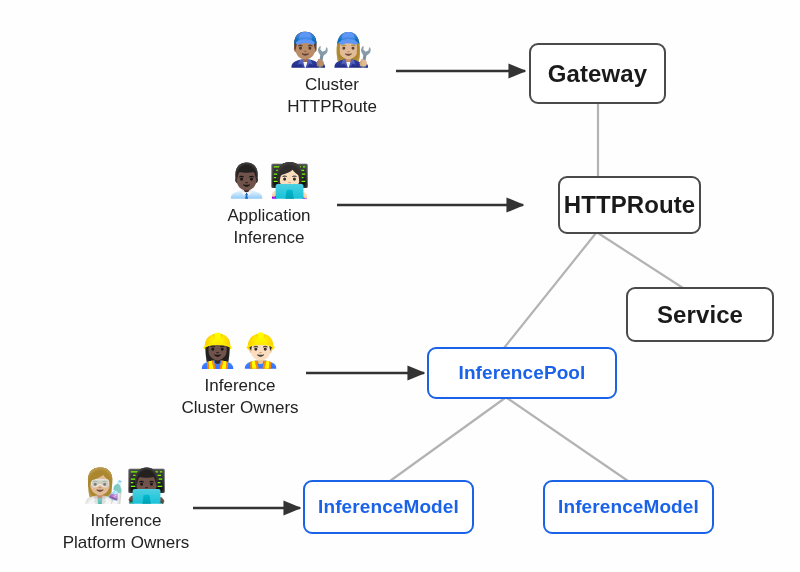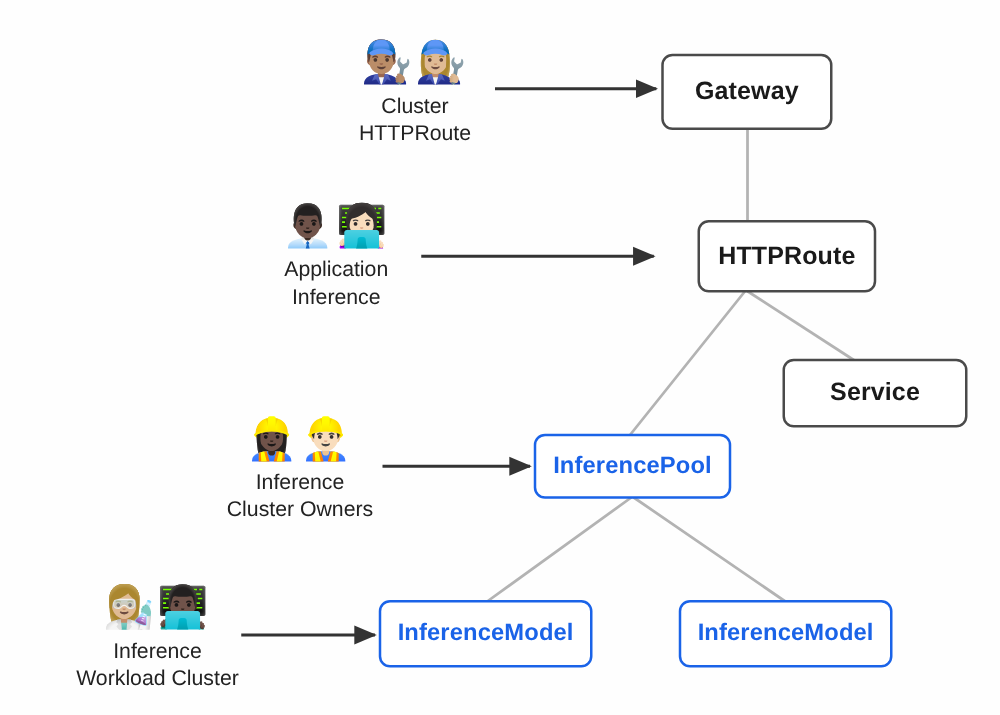--- a/index.html
+++ b/index.html
@@ -37,21 +37,21 @@
     justify-content: center;
     background: #ffffff;
     border-radius: 9px;
     font-weight: bold;
     letter-spacing: 0.1px;
     white-space: nowrap;
   }
   .node.dark {
     border: 2px solid #4a4a4a;
     color: #1a1a1a;
-    font-size: 20px;
+    font-size: 24px;
   }
   .node.blue {
     border: 2px solid #1a63e8;
     color: #1a63e8;
     font-size: 19px;
   }
 
   
   .persona {
     position: absolute;
@@ -114,21 +114,21 @@
   </div>
 
   <div class="node dark" style="left:526px; top:176px; width:143px; height:58px;margin-left:32px;">
     <span>HTTPRoute</span>
   </div>
 
   <div class="node dark" style="left:610px; top:287px; width:148px; height:55px;margin-left:16px;">
     <span>Service</span>
   </div>
 
-  <div class="node blue" style="left:427px; top:347px; width:158px; height:52px;">
+  <div class="node blue" style="left:427px; top:347px; width:190px; height:52px;">
     <span>InferencePool</span>
   </div>
 
   <div class="node blue" style="left:303px; top:480px; width:171px; height:54px;">
     <span>InferenceModel</span>
   </div>
 
   <div class="node blue" style="left:543px; top:480px; width:171px; height:54px;">
     <span>InferenceModel</span>
   </div>
@@ -154,17 +154,17 @@
     <div class="persona-label">
       <span class="ln">Inference</span>
       <span class="ln">Cluster Owners</span>
     </div>
   </div>
 
   <div class="persona" style="left:26px; top:465px;">
     <div class="persona-icons">👩🏼‍🔬👨🏿‍💻</div>
     <div class="persona-label">
       <span class="ln">Inference</span>
-      <span class="ln">Workload Cluster</span>
+      <span class="ln">Platform Owners</span>
     </div>
   </div>
 
 </div>
 
 </body></html>

